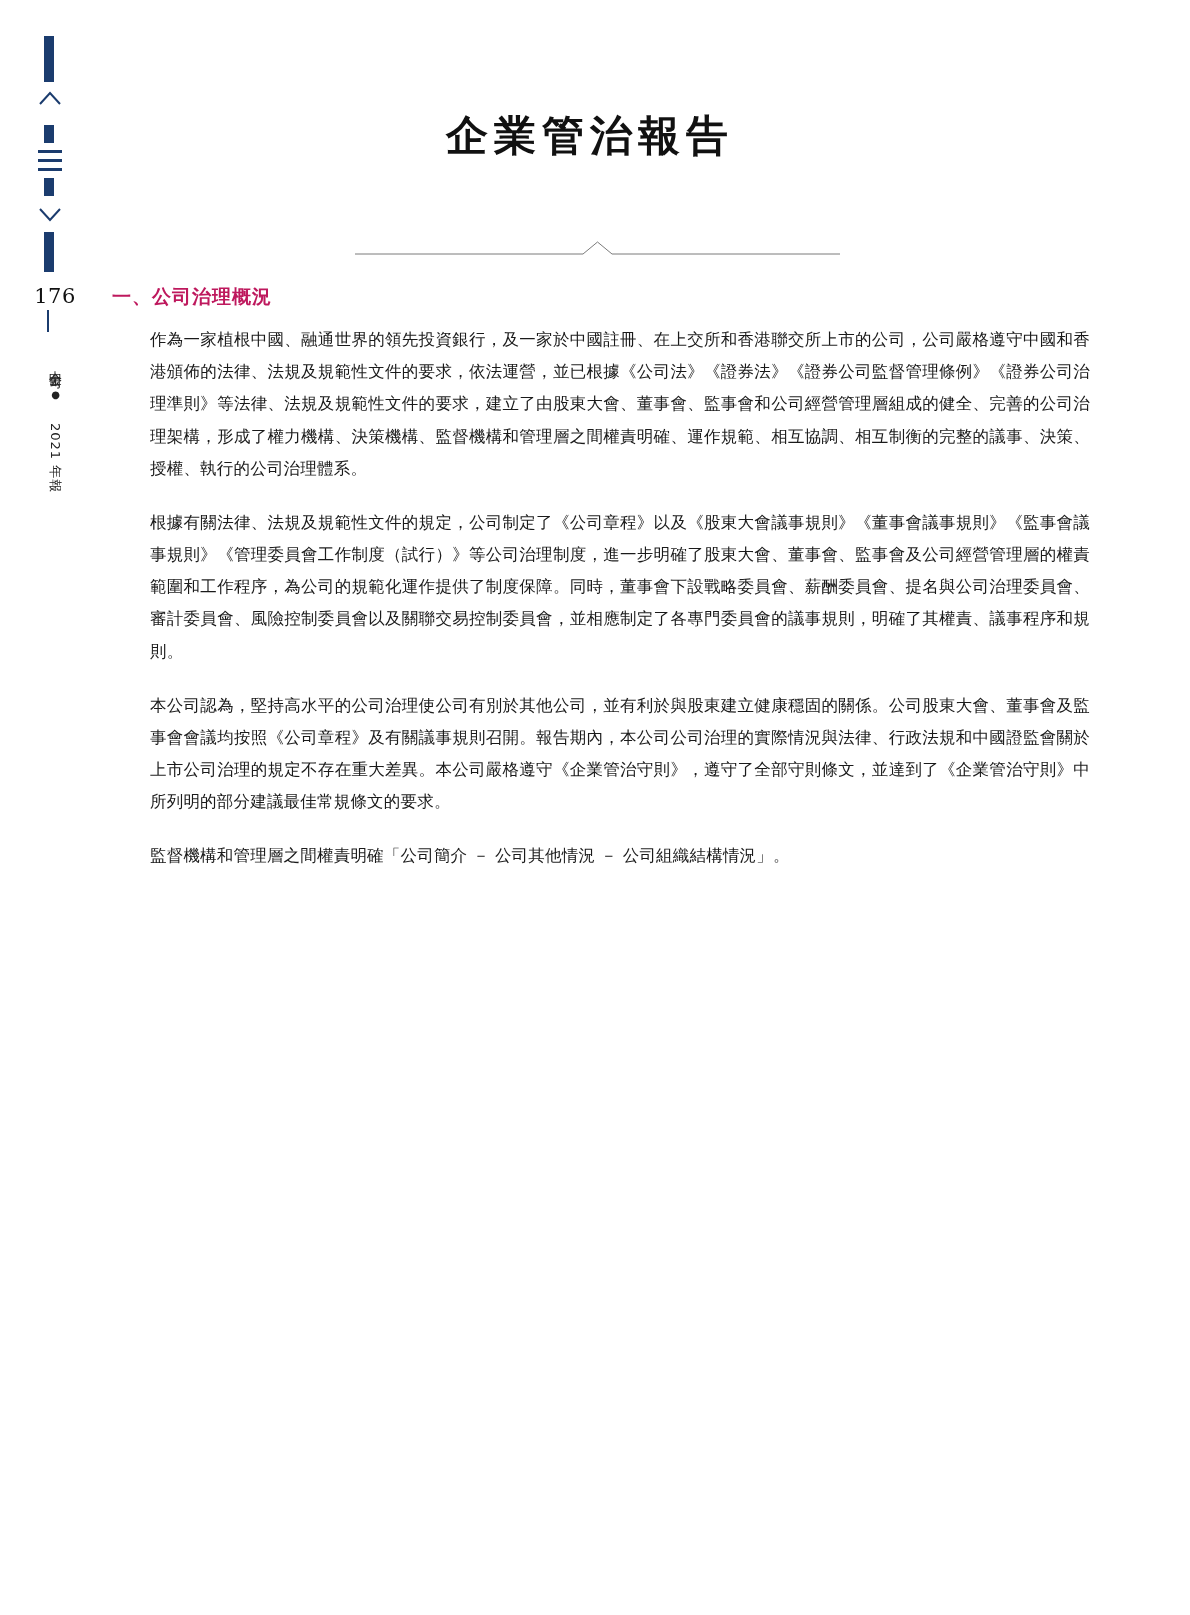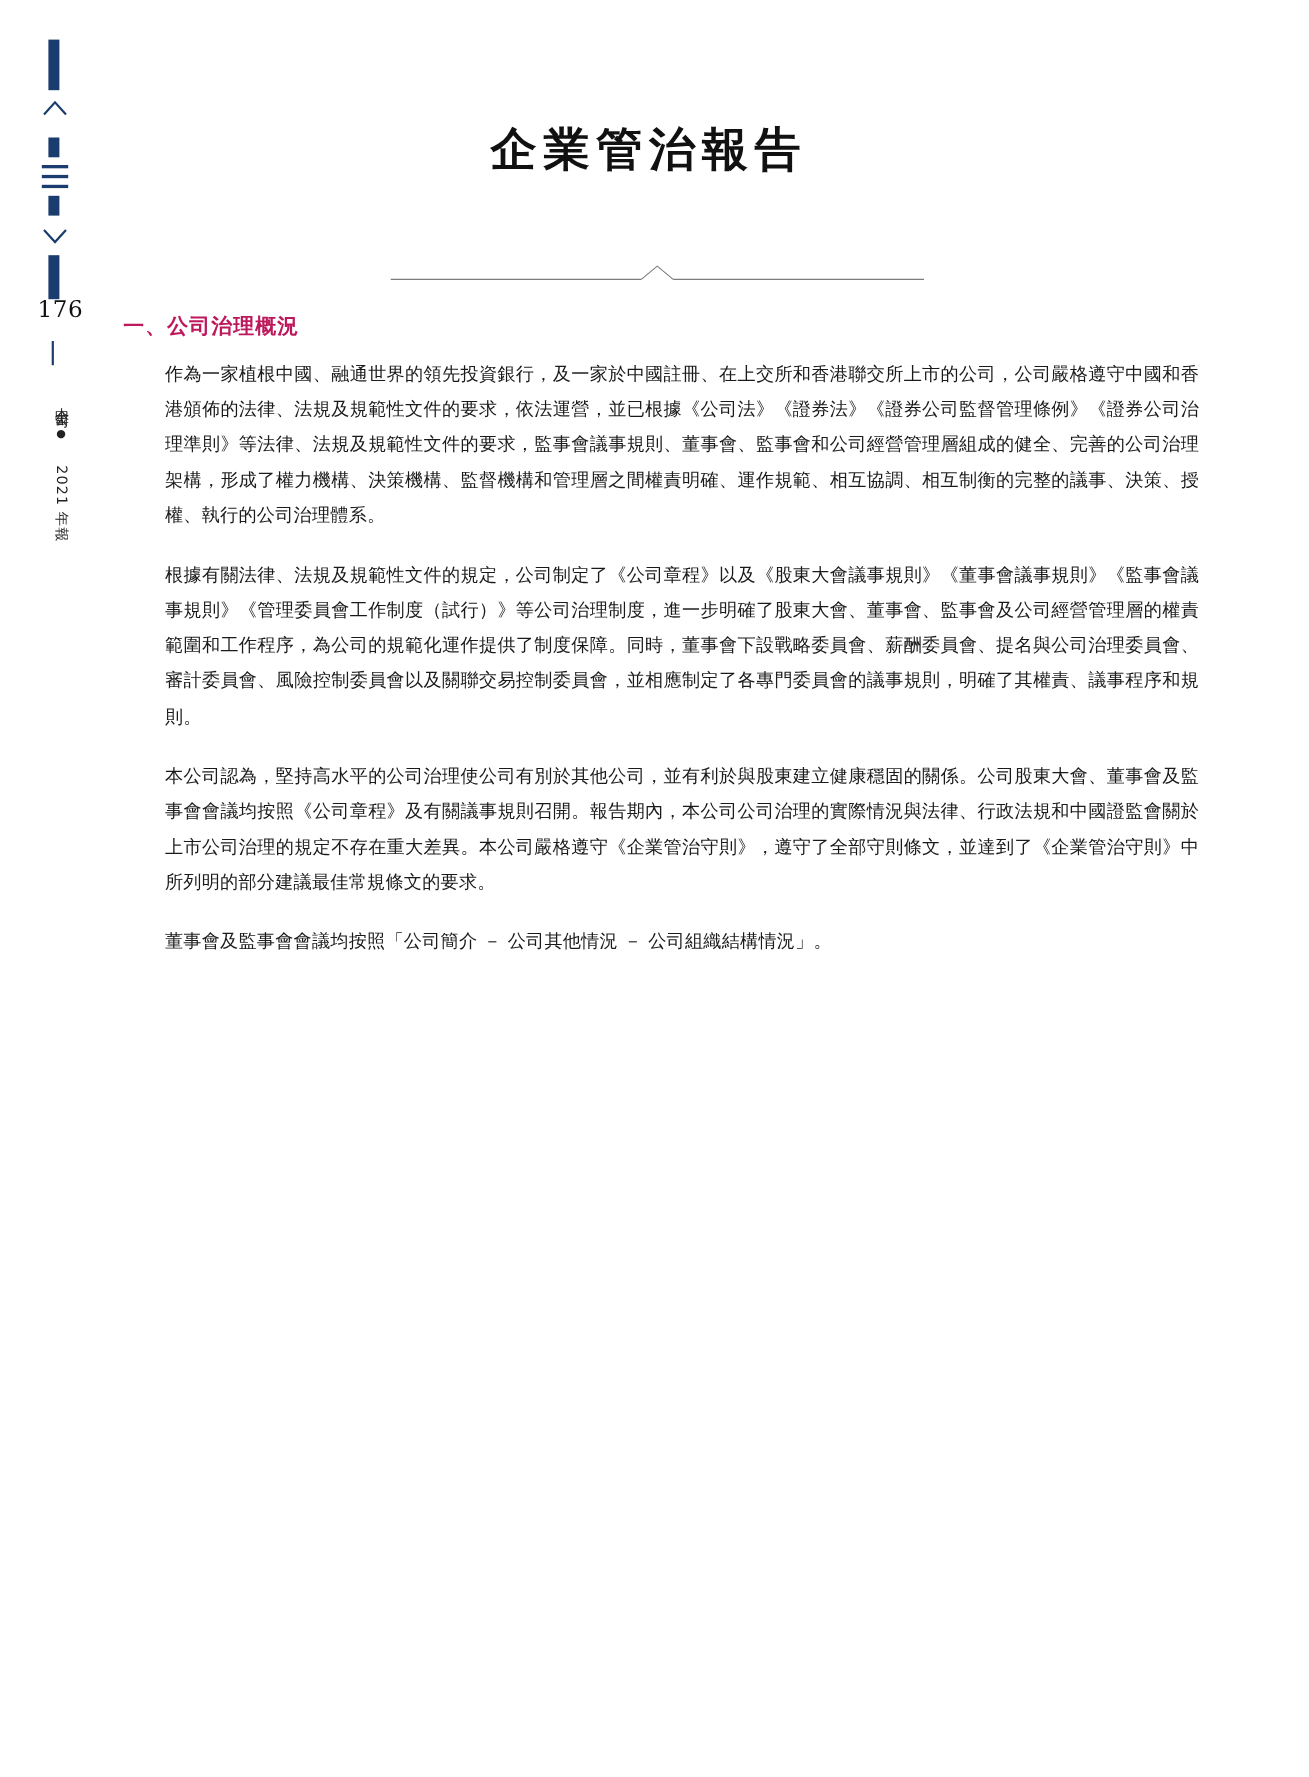--- a/index.html
+++ b/index.html
@@ -53,21 +53,21 @@
     width: 24px;
     height: 16px;
   }
   .chev svg { display: block; }
   .chev.up   { top: 90px; }
   .chev.down { top: 206px; }
 
   .page-number {
     position: absolute;
     left: 30px;
-    top: 269px;
+    top: 284px;
     width: 50px;
     text-align: center;
     font-family: "DejaVu Serif", "Liberation Serif", serif;
     font-size: 21px;
     color: #111;
     letter-spacing: 0.5px;
   }
   .page-rule {
     position: absolute;
     left: 47px;
@@ -206,19 +206,19 @@
     <svg width="485" height="22" viewBox="0 0 485 22">
       <line x1="0" y1="14" x2="228" y2="14" stroke="#7b7b7b" stroke-width="1"></line>
       <polyline points="228,14 242.5,2 257,14" fill="none" stroke="#7b7b7b" stroke-width="1"></polyline>
       <line x1="257" y1="14" x2="485" y2="14" stroke="#7b7b7b" stroke-width="1"></line>
     </svg>
   </div>
 
   <div class="section-heading">一、公司治理概況</div>
 
   <div class="body-block">
-    <p class="para">作為一家植根中國、融通世界的領先投資銀行，及一家於中國註冊、在上交所和香港聯交所上市的公司，公司嚴格遵守中國和香港頒佈的法律、法規及規範性文件的要求，依法運營，並已根據《公司法》《證券法》《證券公司監督管理條例》《證券公司治理準則》等法律、法規及規範性文件的要求，監事會議事規則、董事會、監事會和公司經營管理層組成的健全、完善的公司治理架構，形成了權力機構、決策機構、監督機構和管理層之間權責明確、運作規範、相互協調、相互制衡的完整的議事、決策、授權、執行的公司治理體系。</p>
+    <p class="para">作為一家植根中國、融通世界的領先投資銀行，及一家於中國註冊、在上交所和香港聯交所上市的公司，公司嚴格遵守中國和香港頒佈的法律、法規及規範性文件的要求，依法運營，並已根據《公司法》《證券法》《證券公司監督管理條例》《證券公司治理準則》等法律、法規及規範性文件的要求，建立了由股東大會、董事會、監事會和公司經營管理層組成的健全、完善的公司治理架構，形成了權力機構、決策機構、監督機構和管理層之間權責明確、運作規範、相互協調、相互制衡的完整的議事、決策、授權、執行的公司治理體系。</p>
     <p class="para">根據有關法律、法規及規範性文件的規定，公司制定了《公司章程》以及《股東大會議事規則》《董事會議事規則》《監事會議事規則》《管理委員會工作制度（試行）》等公司治理制度，進一步明確了股東大會、董事會、監事會及公司經營管理層的權責範圍和工作程序，為公司的規範化運作提供了制度保障。同時，董事會下設戰略委員會、薪酬委員會、提名與公司治理委員會、審計委員會、風險控制委員會以及關聯交易控制委員會，並相應制定了各專門委員會的議事規則，明確了其權責、議事程序和規則。</p>
     <p class="para">本公司認為，堅持高水平的公司治理使公司有別於其他公司，並有利於與股東建立健康穩固的關係。公司股東大會、董事會及監事會會議均按照《公司章程》及有關議事規則召開。報告期內，本公司公司治理的實際情況與法律、行政法規和中國證監會關於上市公司治理的規定不存在重大差異。本公司嚴格遵守《企業管治守則》，遵守了全部守則條文，並達到了《企業管治守則》中所列明的部分建議最佳常規條文的要求。</p>
-    <p class="para">董事會及監事會會議均按照「公司簡介 － 公司其他情況 － 公司組織結構情況」。</p>
+    <p class="para">監督機構和管理層之間權責明確「公司簡介 － 公司其他情況 － 公司組織結構情況」。</p>
   </div>
 
 </div>
 
 </body></html>

